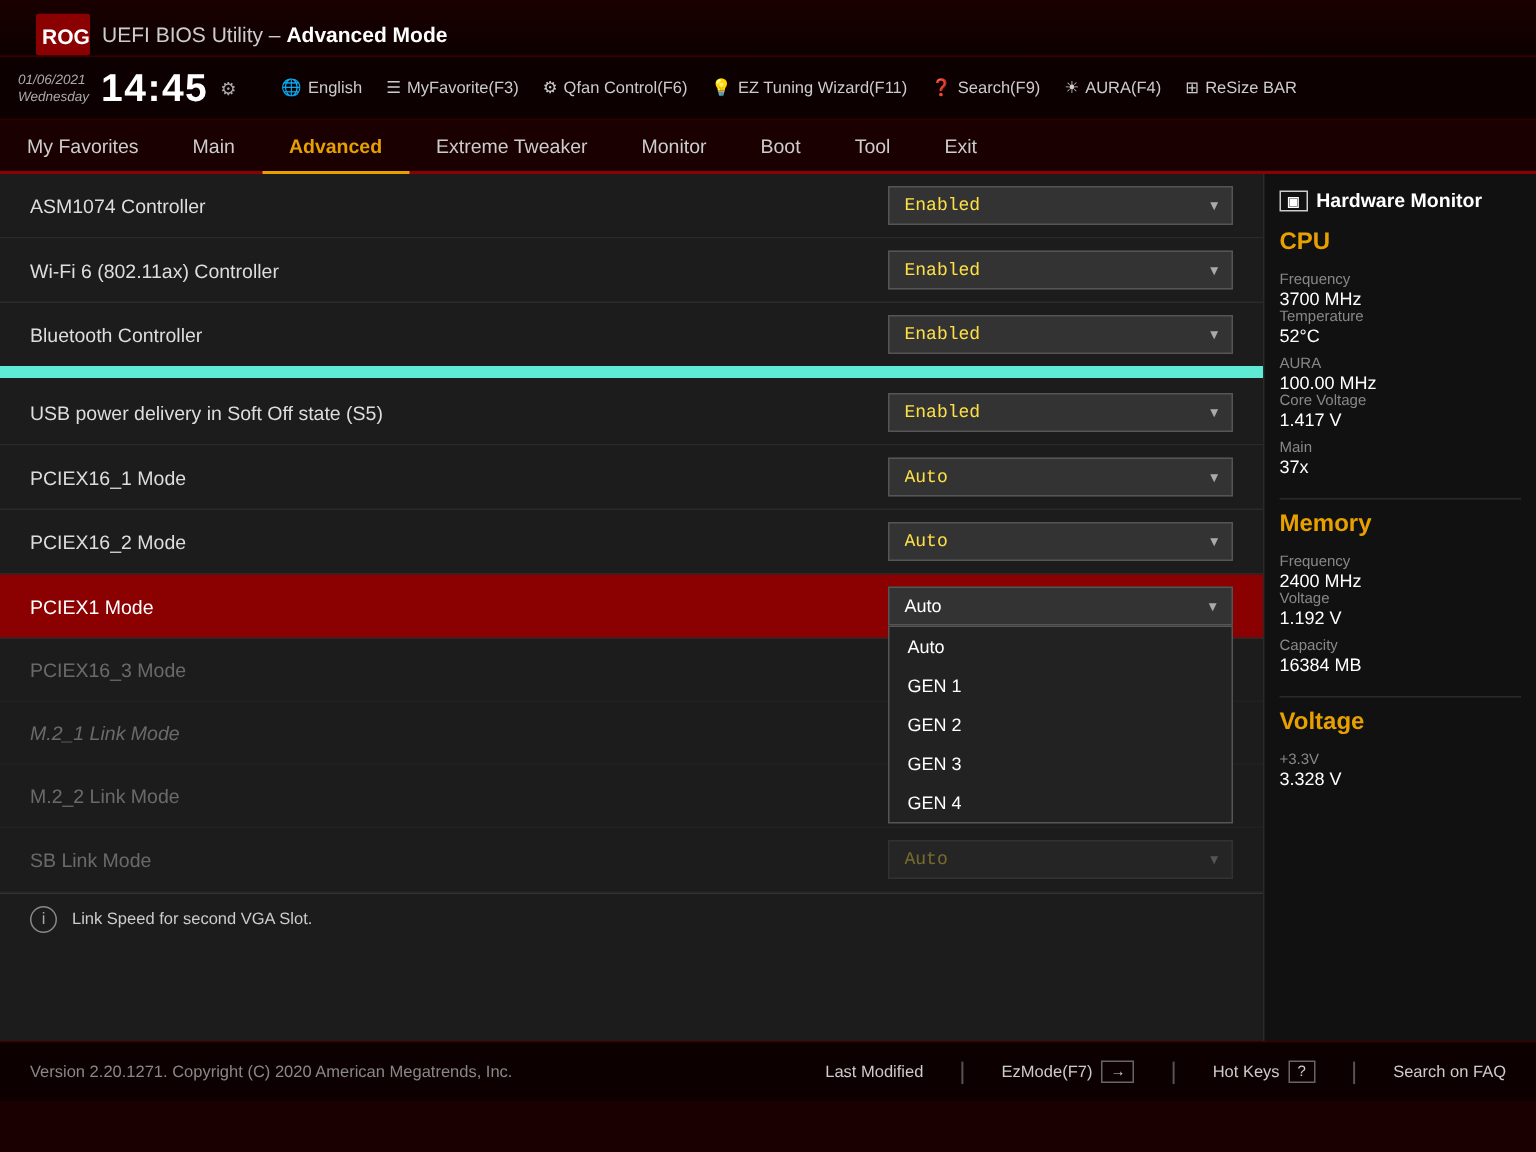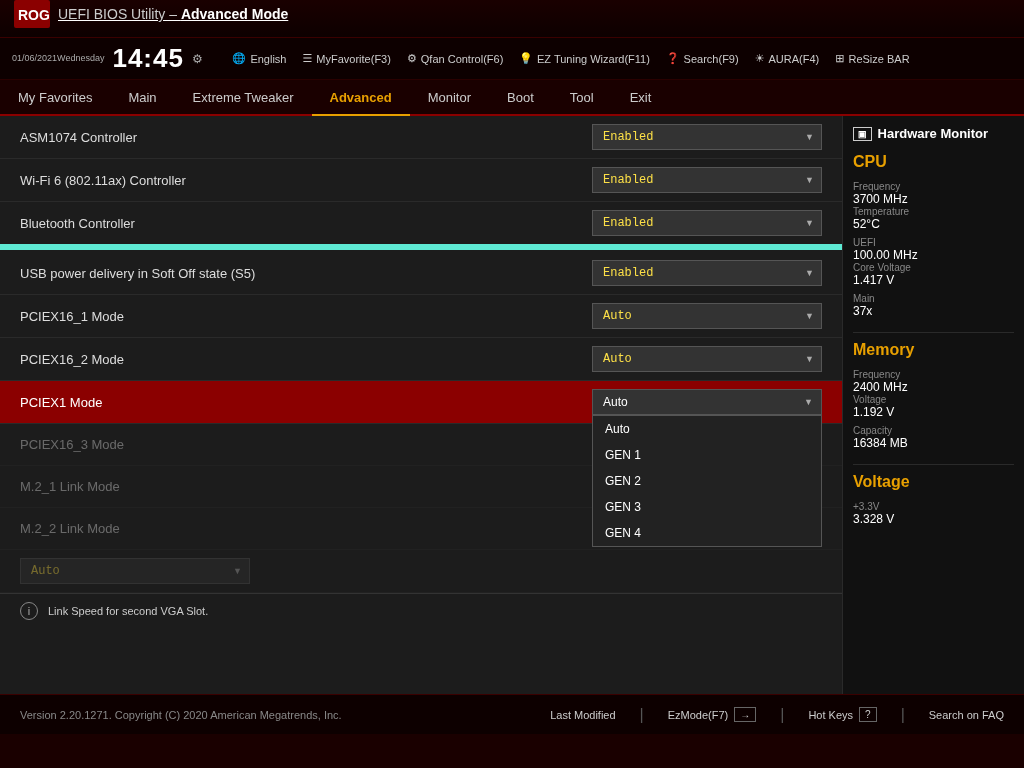--- a/index.html
+++ b/index.html
@@ -10,24 +10,23 @@
       font-family: 'Segoe UI', Arial, sans-serif;
       overflow: hidden;
       color: #fff;
     }
 
     
     .header {
       background: linear-gradient(180deg, #1a0000 0%, #0d0000 100%);
       border-bottom: 1px solid #3a0000;
       display: flex;
-      align-items: flex-start;
-      padding: 0 14px;
+      align-items: flex-end;
+      padding: 0 24px;
       height: 38px;
-      text-decoration: underline;
     }
     .header-logo {
       display: flex;
       align-items: center;
       gap: 8px;
     }
     .rog-logo {
       width: 36px;
       height: 28px;
     }
@@ -37,24 +36,25 @@
       background: #0d0000;
       display: flex;
       align-items: center;
       padding: 0 12px;
       height: 42px;
       border-bottom: 1px solid #2a0000;
       gap: 20px;
     }
     .clock-date {
       display: flex;
-      flex-direction: row;
+      flex-direction: column;
       font-size: 9px;
       color: #aaa;
       line-height: 1.2;
+      font-style: italic;
     }
     .clock-time {
       font-size: 26px;
       font-weight: 700;
       color: #fff;
       letter-spacing: 1px;
     }
     .clock-bar-items {
       display: flex;
       align-items: center;
@@ -340,22 +340,22 @@
     <div class="clock-bar-item">
       <span>⊞</span>
       <span>ReSize BAR</span>
     </div>
   </div>
 </div>
 
 <div class="nav-bar">
   <div class="nav-item">My Favorites</div>
   <div class="nav-item">Main</div>
+  <div class="nav-item active">Advanced</div>
   <div class="nav-item">Extreme Tweaker</div>
-  <div class="nav-item active">Advanced</div>
   <div class="nav-item">Monitor</div>
   <div class="nav-item">Boot</div>
   <div class="nav-item">Tool</div>
   <div class="nav-item">Exit</div>
 </div>
 
 <div class="main-area">
 
   <div class="content-area">
     <div class="settings-list">
@@ -373,21 +373,21 @@
       <div class="setting-row">
         <span class="setting-label">Wi-Fi 6 (802.11ax) Controller</span>
         <div class="dropdown-wrap setting-control">
           <select class="dropdown">
             <option>Enabled</option>
             <option>Disabled</option>
           </select>
         </div>
       </div>
 
-      <div class="setting-row" style="border-bottom:6px solid #5eead4;margin-bottom:2px;gap:40px;">
+      <div class="setting-row" style="border-bottom:8px solid #5eead4;margin-bottom:2px;gap:40px;">
         <span class="setting-label">Bluetooth Controller</span>
         <div class="dropdown-wrap setting-control">
           <select class="dropdown">
             <option>Enabled</option>
             <option>Disabled</option>
           </select>
         </div>
       </div>
 
       <div class="setting-row">
@@ -441,29 +441,30 @@
             <div class="dropdown-option">GEN 3</div>
             <div class="dropdown-option">GEN 4</div>
           </div>
         </div>
       </div>
 
       <div class="setting-row" style="opacity:0.4;">
         <span class="setting-label">PCIEX16_3 Mode</span>
       </div>
 
-      <div class="setting-row" style="opacity:0.4;">
+      <div class="setting-row" style="opacity:0.4;font-style:italic;">
         <span class="setting-label">M.2_1 Link Mode</span>
       </div>
 
       <div class="setting-row" style="opacity:0.4;">
         <span class="setting-label">M.2_2 Link Mode</span>
       </div>
 
       <div class="setting-row" style="opacity:0.4;">
+        <span class="setting-label">SB Link Mode</span>
         <div class="dropdown-wrap setting-control">
           <select class="dropdown">
             <option>Auto</option>
           </select>
         </div>
       </div>
 
     </div>
 
     <div class="status-bar" style="margin-top:auto;">
@@ -485,21 +486,21 @@
           <div class="hw-label">Frequency</div>
           <div class="hw-value">3700 MHz</div>
         </div>
         <div class="hw-col">
           <div class="hw-label">Temperature</div>
           <div class="hw-value">52°C</div>
         </div>
       </div>
       <div class="hw-row">
         <div class="hw-col">
-          <div class="hw-label">UEFI</div>
+          <div class="hw-label">AURA</div>
           <div class="hw-value">100.00 MHz</div>
         </div>
         <div class="hw-col">
           <div class="hw-label">Core Voltage</div>
           <div class="hw-value">1.417 V</div>
         </div>
       </div>
       <div class="hw-row">
         <div class="hw-col">
           <div class="hw-label">Main</div>

